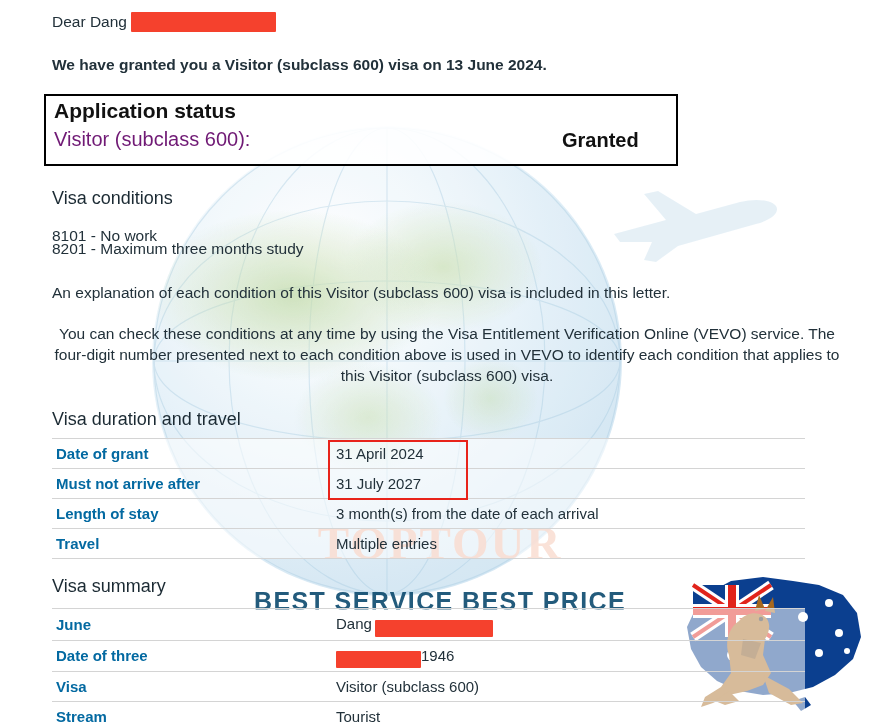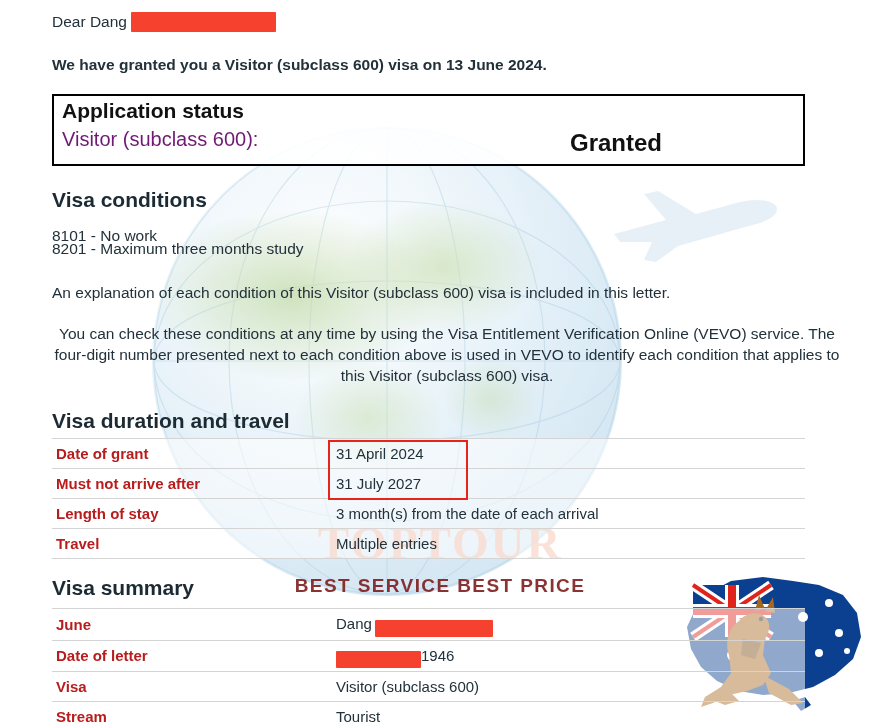--- a/index.html
+++ b/index.html
@@ -69,25 +69,25 @@
   .brand-wm .brand-title {
     font-family: "Liberation Serif", serif;
     font-size: 47px;
     font-weight: bold;
     letter-spacing: 2px;
     color: #f2b39a;
     opacity: 0.85;
     line-height: 1;
   }
   .brand-wm .brand-sub {
-    margin-top: 8px;
-    font-size: 19px;
+    margin-top: 20px;
+    font-size: 25px;
     font-weight: bold;
     letter-spacing: 1.4px;
-    color: #7f1d1d;
+    color: #0c4a6e;
     opacity: 0.9;
   }
   .aus-art {
     position: absolute;
     right: 8px;
     bottom: 8px;
     width: 228px;
     height: 164px;
     z-index: 1;
   }
@@ -110,23 +110,23 @@
   .redact {
     display: inline-block;
     background: #f5412d;
     vertical-align: middle;
     border-radius: 1px;
   }
   .redact-name1 { width: 145px; height: 20px; margin-left: 4px; position: relative; top: -1px; }
 
   .status-box {
     position: absolute;
-    left: 52px;
+    left: 44px;
     top: 94px;
-    width: 753px;
+    width: 634px;
     height: 72px;
     border: 2.5px solid #000;
     box-sizing: border-box;
     background: rgba(255,255,255,0.88);
   }
   .status-title {
     position: absolute;
     left: 8px;
     top: 3px;
     font-size: 21px;
@@ -137,30 +137,30 @@
     position: absolute;
     left: 8px;
     top: 32px;
     font-size: 20px;
     color: #701a75;
   }
   .status-value {
     position: absolute;
     left: 516px;
     top: 33px;
-    font-size: 24px;
+    font-size: 20px;
     font-weight: bold;
     color: #111;
   }
 
   h2.sec {
     position: absolute;
     margin: 0;
-    font-size: 21px;
-    font-weight: bold;
+    font-size: 18px;
+    font-weight: normal;
     color: #1b2a33;
   }
   .sec-conditions { left: 52px; top: 188px; }
   .sec-duration   { left: 52px; top: 409px; }
   .sec-summary    { left: 52px; top: 576px; }
 
   .cond-1 { position: absolute; left: 52px; top: 217px; margin-top: 8px; }
   .cond-2 { position: absolute; left: 52px; top: 238px; }
 
   .para-expl { position: absolute; left: 52px; top: 282px; width: 790px; }
@@ -178,21 +178,21 @@
   .tbl-summary  { top: 608px; }
   .tbl td {
     padding: 6px 0 6px 4px;
     border-bottom: 1px solid #d4d4d4;
     background: rgba(255,255,255,0.55);
   }
   .tbl tr:first-child td { border-top: 1px solid #d4d4d4; }
   .tbl td.k {
     width: 276px;
     font-weight: bold;
-    color: #b91c1c;
+    color: #0369a1;
   }
   .tbl td.v { color: #22313a; }
 
   .hl-box {
     position: absolute;
     left: 328px;
     top: 440px;
     width: 140px;
     height: 60px;
     border: 2.5px solid #e8231a;
@@ -327,21 +327,21 @@
   <h2 class="sec sec-summary">Visa summary</h2>
   <table class="tbl tbl-summary">
     <tbody>
       <tr>
         <td class="k">June</td>
         <td class="v">
           <span class="cell-inline">Dang</span><span class="redact redact-name2"></span>
         </td>
       </tr>
       <tr>
-        <td class="k">Date of letter</td>
+        <td class="k">Date of three</td>
         <td class="v">
           <span class="redact redact-dob"></span><span class="cell-inline">1946</span>
         </td>
       </tr>
       <tr>
         <td class="k">Visa</td>
         <td class="v">Visitor (subclass 600)</td>
       </tr>
       <tr>
         <td class="k">Stream</td>

